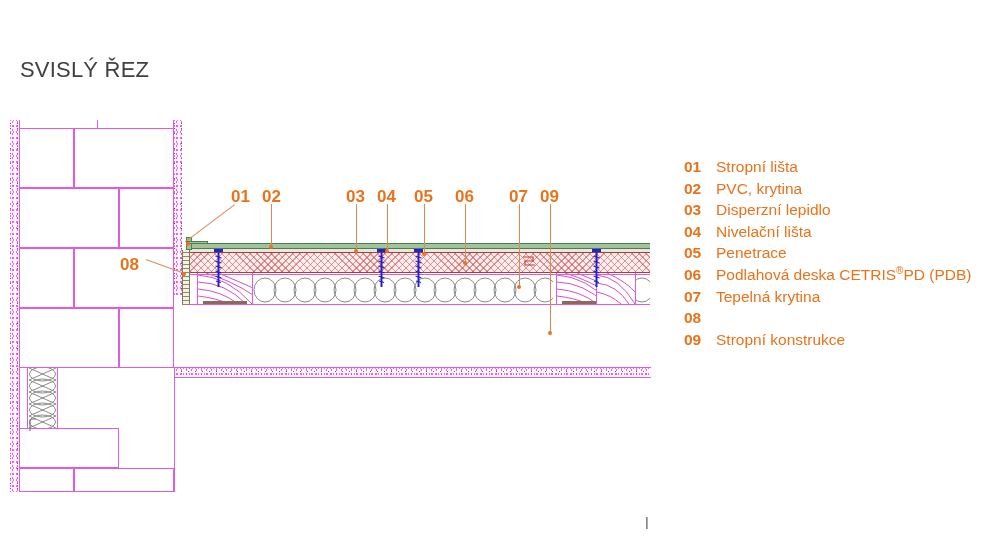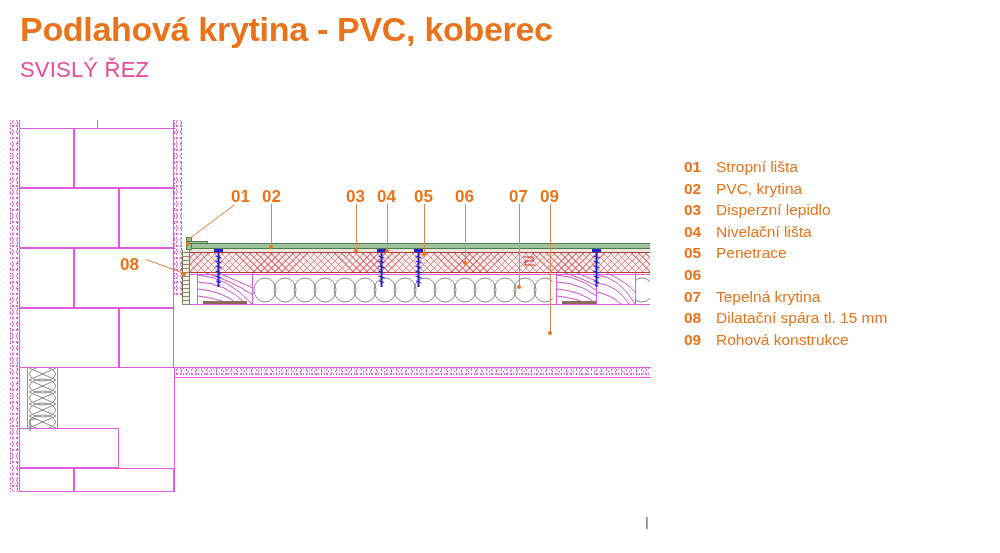--- a/index.html
+++ b/index.html
@@ -12,21 +12,21 @@
   .canvas{position:absolute;inset:0;}
 
   
   #title-main{
     position:absolute;left:20px;top:10px;
     font-size:34px;font-weight:700;color:#E8731B;
     letter-spacing:-0.3px;white-space:nowrap;
   }
   #title-sub{
     position:absolute;left:20px;top:57px;
-    font-size:22px;font-weight:400;color:#ec4899;
+    font-size:22px;font-weight:400;color:#404040;
     letter-spacing:0.2px;white-space:nowrap;
   }
 
   
   #legend{position:absolute;left:684px;top:158px;}
   .legend-row{
     display:flex;align-items:baseline;
     height:21.6px;color:#E8731B;font-size:15.5px;white-space:nowrap;
   }
   .legend-num{width:32px;font-weight:700;flex:0 0 32px;}
@@ -96,21 +96,20 @@
   .screw svg{display:block;}
   
   .bead{position:absolute;background:#9fc49b;border:1px solid #4f7d4f;box-sizing:border-box;}
   .caret{position:absolute;color:#444;font-size:13px;font-family:"Liberation Mono",monospace;}
 </style>
 </head>
 <body>
 
 <div class="canvas">
 
-  <div id="title-main">Podlahová krytina - PVC, koberec</div>
   <div id="title-sub">SVISLÝ ŘEZ</div>
 
   <div class="plaster" style="left:10px;top:120px;width:9px;height:372px;"></div>
 
   <div class="plaster" style="left:174px;top:120px;width:8px;height:175px;"></div>
 
   <div class="mag mag-v" style="left:19px;top:120px;height:372px;"></div>
   <div class="mag mag-v" style="left:173px;top:120px;height:175px;"></div>
   <div class="mag mag-v" style="left:57px;top:357px;height:135px;"></div>
 
@@ -354,30 +353,30 @@
     <div class="legend-row">
       <span class="legend-num">04</span>
       <span class="legend-txt">Nivelační lišta</span>
     </div>
     <div class="legend-row">
       <span class="legend-num">05</span>
       <span class="legend-txt">Penetrace</span>
     </div>
     <div class="legend-row">
       <span class="legend-num">06</span>
+      <span class="legend-txt"><span>Podlahová deska CETRIS</span><span class="sup">®</span><span>PD (PDB)</span></span>
     </div>
     <div class="legend-row">
       <span class="legend-num">07</span>
       <span class="legend-txt">Tepelná krytina</span>
     </div>
     <div class="legend-row">
       <span class="legend-num">08</span>
-      <span class="legend-txt">Dilatační spára tl. 15 mm</span>
     </div>
     <div class="legend-row">
       <span class="legend-num">09</span>
-      <span class="legend-txt">Rohová konstrukce</span>
+      <span class="legend-txt">Stropní konstrukce</span>
     </div>
   </div>
 
   <div class="caret" style="left:643px;top:515px;">|</div>
 
 </div>
 
 </body></html>

